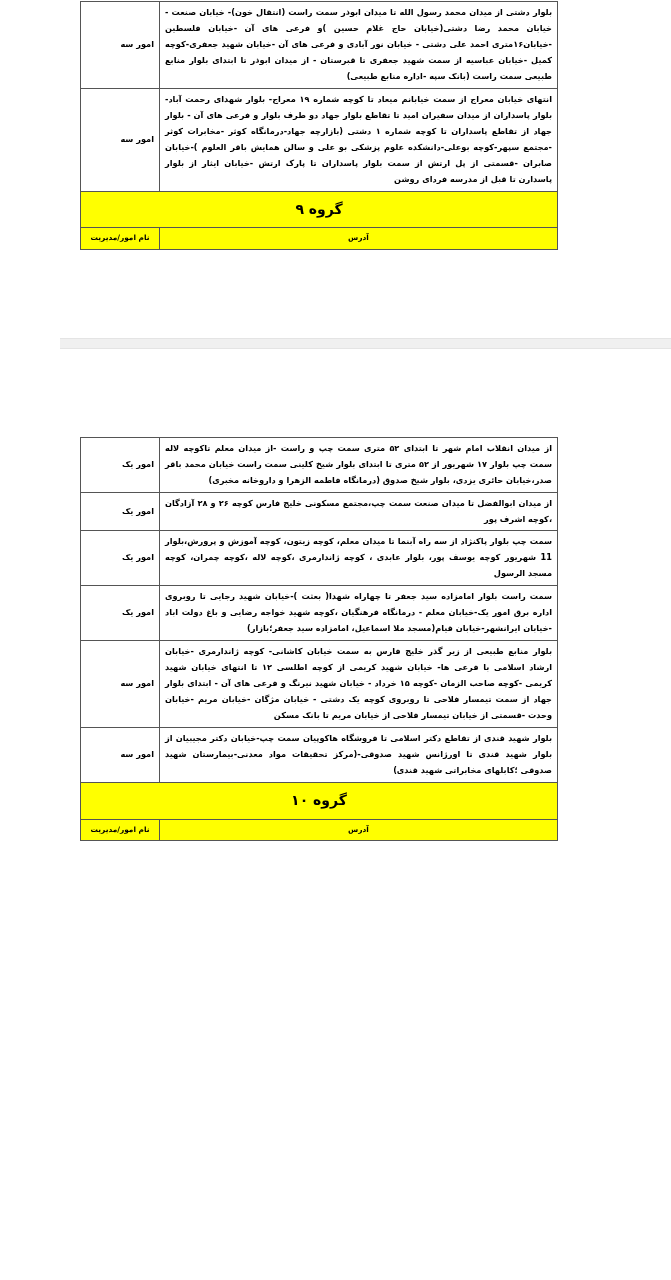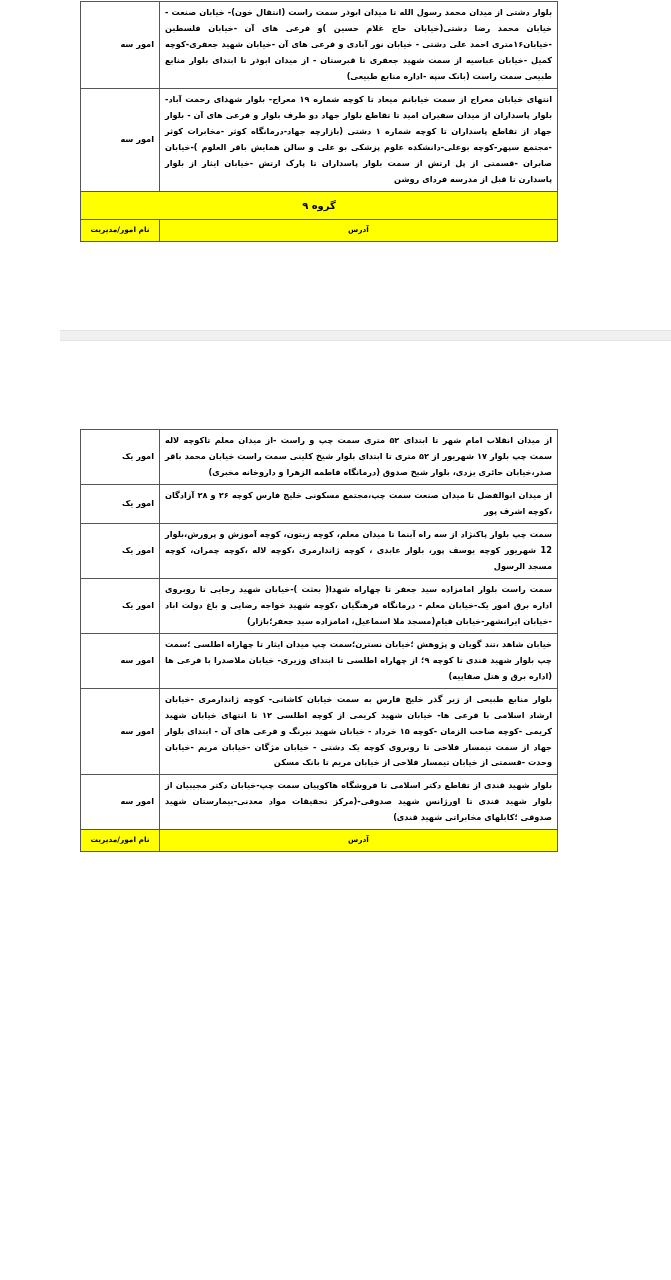--- a/index.html
+++ b/index.html
@@ -80,21 +80,21 @@
     white-space: nowrap;
     font-size: 8.6px;
     margin-left: 28px;
   }
 
   
   tr.group-title-row td {
     background: #ffff00;
     text-align: center;
     text-align-last: center;
-    font-size: 10px;
+    font-size: 14px;
     font-weight: bold;
     padding: 4px 5px;
     letter-spacing: 0.3px;
   }
 
   
   tr.header-row th {
     background: #ffff00;
     text-align: right;
     text-align-last: center;
@@ -168,46 +168,45 @@
             <td class="cell-address">از میدان انقلاب امام شهر  تا ابتدای ۵۲ متری   سمت چپ و راست -از میدان معلم تاکوچه لاله سمت چپ بلوار ۱۷ شهریور از ۵۲ متری تا ابتدای بلوار شیخ کلینی سمت راست خیابان محمد باقر صدر،خیابان حائری یزدی، بلوار شیخ صدوق (درمانگاه فاطمه الزهرا و داروخانه مخبری)</td>
             <td class="cell-office">امور یک</td>
           </tr>
 
           <tr>
             <td class="cell-address">از میدان ابوالفضل تا میدان صنعت سمت چپ،مجتمع مسکونی خلیج فارس کوچه ۲۶ و ۲۸ آزادگان ،کوچه اشرف پور</td>
             <td class="cell-office">امور یک</td>
           </tr>
 
           <tr>
-            <td class="cell-address">سمت چپ بلوار پاکنژاد از سه راه آبنما تا میدان معلم، کوچه زیتون، کوچه آموزش و پرورش،بلوار 12 شهریور کوچه یوسف پور، بلوار عابدی ، کوچه ژاندارمری ،کوچه لاله ،کوچه چمران، کوچه مسجد الرسول</td>
+            <td class="cell-address">سمت چپ بلوار پاکنژاد از سه راه آبنما تا میدان معلم، کوچه زیتون، کوچه آموزش و پرورش،بلوار 11 شهریور کوچه یوسف پور، بلوار عابدی ، کوچه ژاندارمری ،کوچه لاله ،کوچه چمران، کوچه مسجد الرسول</td>
             <td class="cell-office">امور یک</td>
           </tr>
 
           <tr>
             <td class="cell-address">سمت راست بلوار امامزاده سید جعفر تا چهاراه شهدا( بعثت )-خیابان شهید رجایی تا روبروی اداره برق امور یک-خیابان معلم - درمانگاه فرهنگیان ،کوچه شهید خواجه رضایی و باغ دولت اباد -خیابان ایرانشهر-خیابان قیام(مسجد ملا اسماعیل، امامزاده سید جعفر؛بازار)</td>
             <td class="cell-office">امور یک</td>
           </tr>
 
 
 
-          <tr>
-            <td class="cell-address">خیابان شاهد ،تند گویان و پژوهش ؛خیابان نسترن؛سمت چپ میدان ایثار تا چهاراه اطلسی ؛سمت چپ بلوار شهید قندی تا کوچه ۹؛ از چهاراه اطلسی تا ابتدای وزیری- خیابان ملاصدرا با فرعی ها (اداره برق و هتل صفاییه)</td>
-            <td class="cell-office">امور سه</td>
-          </tr>
 
           <tr>
             <td class="cell-address">بلوار منابع طبیعی از زیر گذر خلیج فارس به سمت  خیابان کاشانی- کوچه  ژاندارمری -خیابان ارشاد اسلامی با فرعی ها- خیابان شهید کریمی از کوچه اطلسی ۱۲ تا انتهای خیابان شهید کریمی -کوچه صاحب الزمان -کوچه ۱۵ خرداد - خیابان شهید نیرنگ و فرعی های آن - ابتدای بلوار جهاد از سمت تیمسار فلاحی تا روبروی کوچه یک دشتی - خیابان مژگان -خیابان مریم  -خیابان وحدت -قسمتی از خیابان تیمسار فلاحی از خیابان مریم  تا بانک مسکن</td>
             <td class="cell-office">امور سه</td>
           </tr>
 
           <tr>
             <td class="cell-address">بلوار شهید  قندی از تقاطع  دکتر اسلامی تا فروشگاه هاکوپیان سمت چپ-خیابان دکتر مجیبیان از بلوار شهید قندی تا اورژانس شهید صدوقی-(مرکز تحقیقات مواد معدنی-بیمارستان شهید صدوقی ؛کابلهای مخابراتی شهید قندی)</td>
             <td class="cell-office">امور سه</td>
           </tr>
 
+          <tr class="group-title-row">
+            <td colspan="2">گروه ۱۰</td>
+          </tr>
 
           <tr class="header-row">
             <th>آدرس</th>
             <th>نام امور/مدیریت</th>
           </tr>
 
         </tbody>
       </table>
     </div>
   </div>

